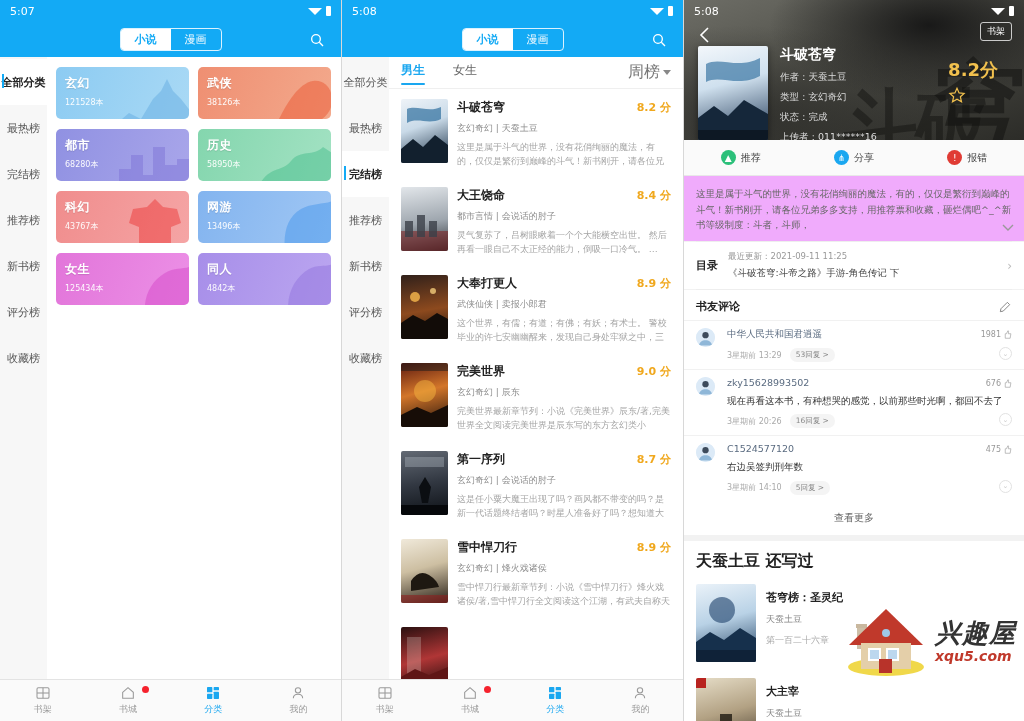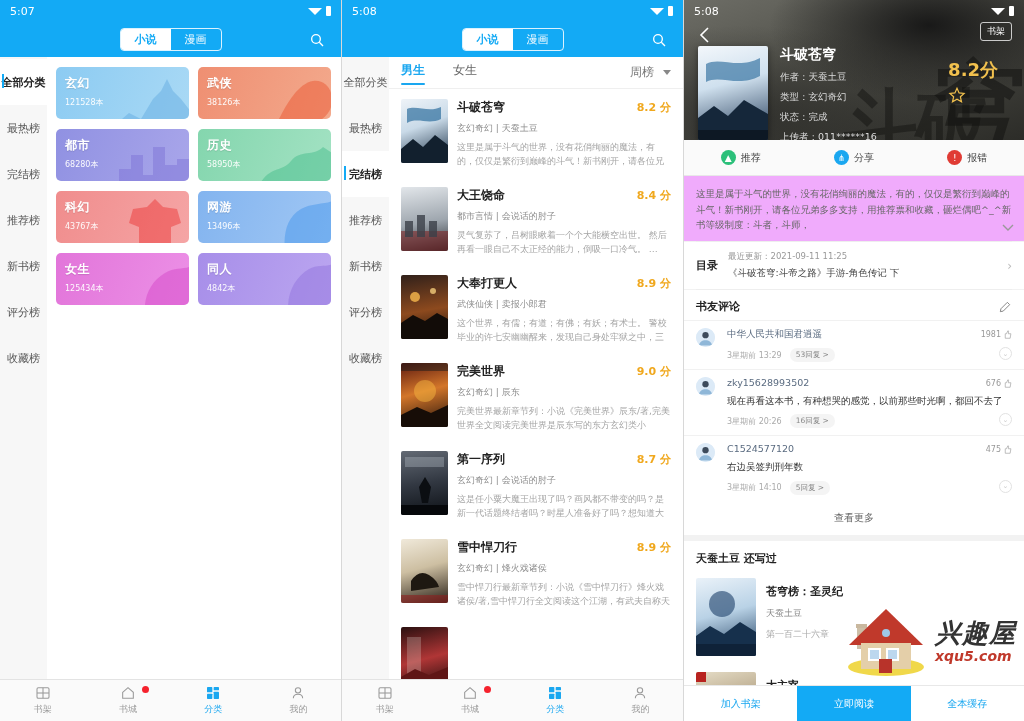--- a/index.html
+++ b/index.html
@@ -63,22 +63,22 @@
 
   
   .listwrap { flex:1; display:flex; flex-direction:column; min-width:0; }
   .tabrow { height:32px; display:flex; align-items:center; padding:0 12px;
             border-bottom:1px solid #efefef; }
   .gtab { font-size:12px; color:#666; margin-right:28px; position:relative;
           padding-bottom:4px; }
   .gtab.active { color:#1aa7f0; font-weight:bold; }
   .gtab.active::after { content:""; position:absolute; left:0; right:0; bottom:-2px;
           height:2px; background:#1aa7f0; border-radius:2px; }
-  .rankdd { margin-left:auto; font-size:12px; color:#777; display:flex;
-            align-items:center; gap:9px;justify-content:flex-end; }
+  .rankdd { margin-left:auto; font-size:16px; color:#777; display:flex;
+            align-items:center; gap:3px;justify-content:flex-end; }
   .caret { width:0;height:0;border-left:4px solid transparent;border-right:4px solid transparent;
            border-top:5px solid #888; }
   .booklist { flex:1; overflow:hidden; padding-bottom:42px; }
   .bookrow { display:flex; padding:10px 12px 8px 12px; gap:9px; }
   .cover { width:47px; height:64px; flex:none; border-radius:2px; overflow:hidden;
            position:relative; }
   .bmeta { flex:1; min-width:0; }
   .btitle-row { display:flex; align-items:baseline; }
   .btitle { font-size:12px; font-weight:bold; color:#222; }
   .bscore { margin-left:auto; font-size:11px; color:#f0a81e; font-weight:bold; flex:none; }
@@ -144,21 +144,21 @@
   .cmt-text { font-size:9.5px; color:#333; margin-top:6px; line-height:1.4; }
   .cmt-foot { display:flex; align-items:center; gap:8px; margin-top:7px; }
   .cmt-time { font-size:8px; color:#aaa; }
   .cmt-reply { font-size:7.5px; color:#888; background:#f4f4f4; border-radius:8px;
                padding:2px 6px; }
   .cmt-more { position:absolute; right:12px; bottom:9px; width:13px; height:13px;
               border:1px solid #e2e2e2; border-radius:50%; display:flex;
               align-items:center; justify-content:center; color:#ccc; font-size:7px; }
   .viewmore { text-align:center; font-size:10px; color:#666; padding:9px 0 10px 0;
               background:#fff; }
-  .alsohead { padding:10px 16px 4px 12px; font-size:11px; font-weight:bold;
+  .alsohead { padding:10px 16px 4px 12px; font-size:16px; font-weight:bold;
               color:#222; background:#fff; border-top:6px solid #f2f2f2; }
   .alsorow { display:flex; gap:10px; padding:8px 12px; background:#fff; }
   .alsocover { width:60px; height:78px; border-radius:2px; overflow:hidden; flex:none; }
   .also-t { font-size:11px; font-weight:bold; color:#222; margin-top:6px; }
   .also-a { font-size:9px; color:#888; margin-top:8px; }
   .also-c { font-size:9px; color:#aaa; margin-top:8px; }
 
   .detail-bottom { position:absolute; bottom:0; left:0; right:0; height:36px;
                    display:flex; background:#fff; border-top:1px solid #e8e8e8; z-index:9; }
   .db-btn { flex:1; display:flex; align-items:center; justify-content:center;
@@ -723,20 +723,15 @@
         <rect x="44" y="44" width="11" height="11" fill="#bcd7ee" stroke="#fff" stroke-width="2"></rect>
         <rect x="36" y="54" width="13" height="14" fill="#b8332a"></rect>
         <circle cx="43" cy="28" r="4" fill="#9fc7e8"></circle>
       </svg>
       <div class="wm-text">
         <div class="wm-cn">兴趣屋</div>
         <div class="wm-url">xqu5.com</div>
       </div>
     </div>
 
-    <div class="detail-bottom">
-      <div class="db-btn">加入书架</div>
-      <div class="db-btn primary">立即阅读</div>
-      <div class="db-btn">全本缓存</div>
-    </div>
 
   </div>
 </div>
 
 </body></html>

